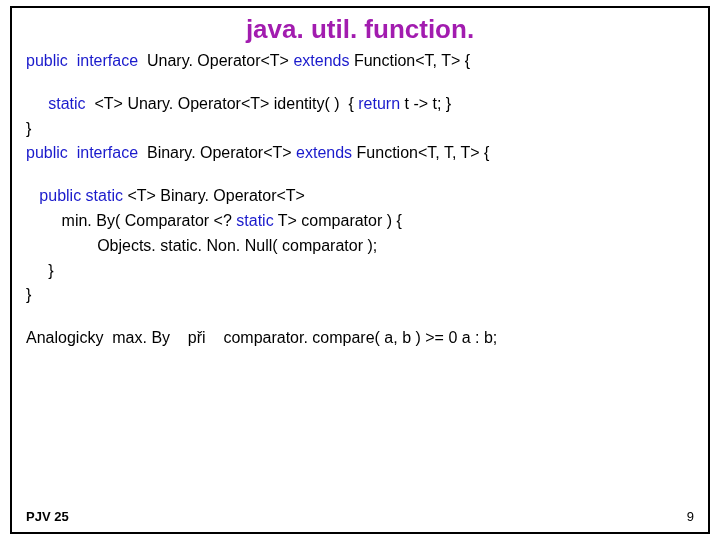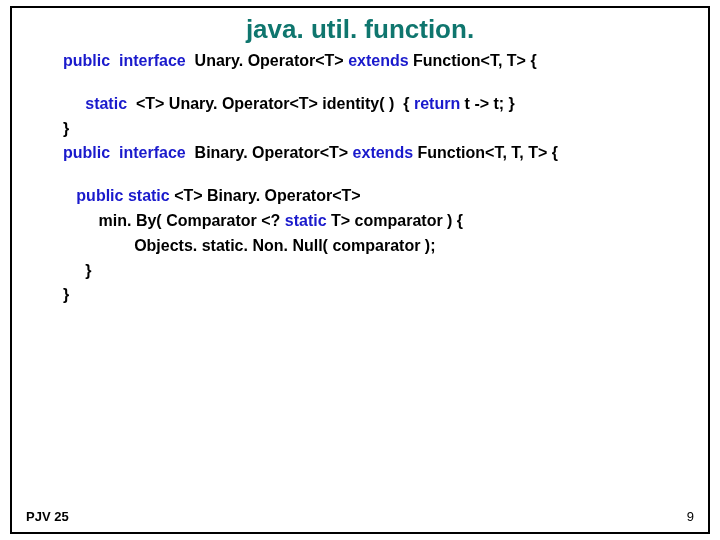--- a/index.html
+++ b/index.html
@@ -17,29 +17,28 @@
     right: 10px;
     bottom: 6px;
     border: 2px solid #000;
     padding: 6px 14px 0 14px;
   }
   .title {
     font-size: 26px;
     font-weight: bold;
     text-align: center;
     margin-bottom: 4px;
-    color: #0f766e;
+    color: #a21caf;
   }
   .line {
     font-size: 16px;
-    font-weight: bold;
+    font-weight: normal;
     color: #000;
     line-height: 1.55;
     white-space: pre;
-    margin-left: 37px;
   }
   .blk { color: #000; }
   .kw  { color: #1a1acc; }  
   .footer {
     position: absolute;
     left: 14px;
     bottom: 8px;
     font-size: 13px;
     font-weight: bold;
     color: #000;
@@ -79,16 +78,17 @@
 
   <div class="line">                Objects. static. Non. Null( comparator );</div>
 
 
   <div class="line">     }</div>
 
   <div class="line">}</div>
 
   <div class="gap"></div>
 
+  <div class="line">Analogicky  max. By    při    comparator. compare( a, b ) &gt;= 0 a : b;</div>
 
   <div class="footer">PJV 25</div>
   <div class="pagenum">9</div>
 </div>
 
 </body></html>

